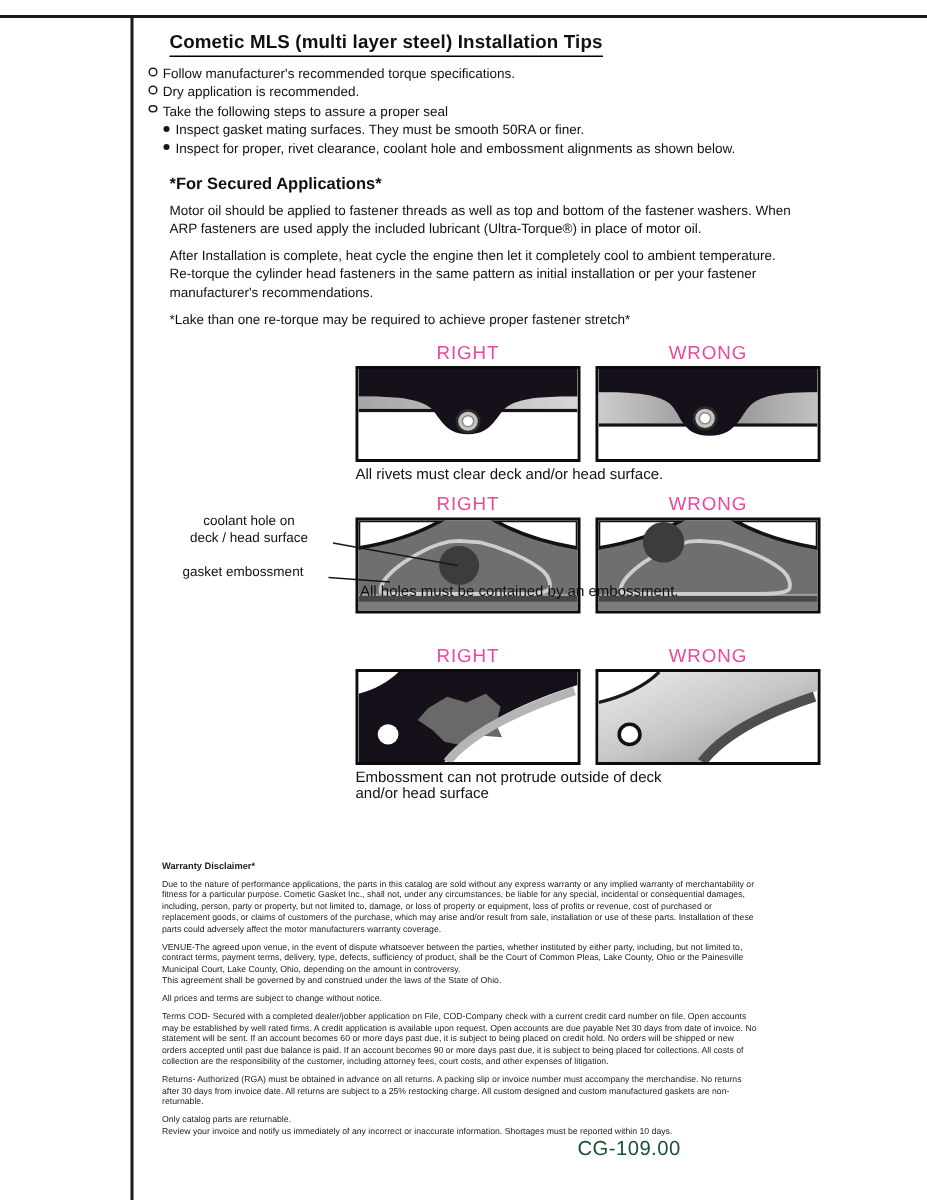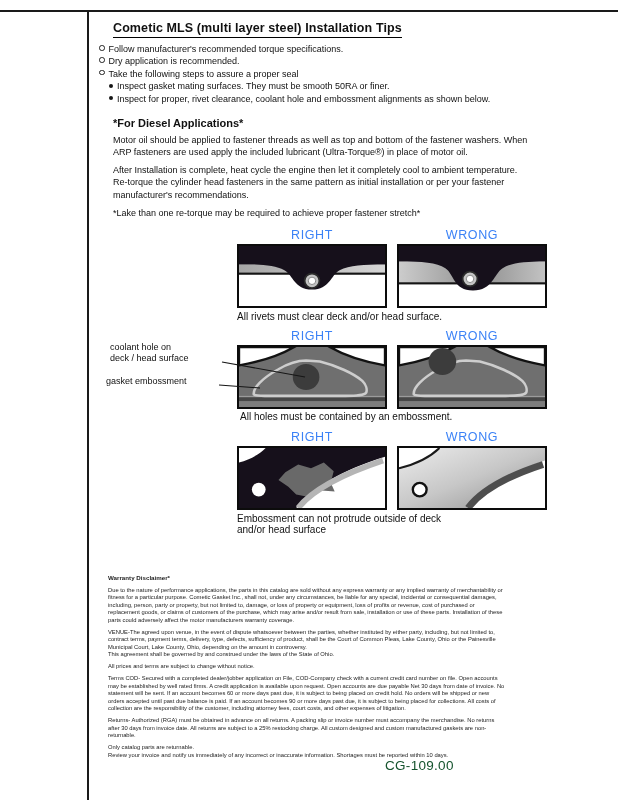--- a/index.html
+++ b/index.html
@@ -19,26 +19,26 @@
   .b-row.sub{margin-left:10px;}
   .mk-o{flex:0 0 auto;width:3.5px;height:3.5px;border:1px solid #222;border-radius:50%;margin-right:4px;position:relative;top:-1.5px;}
   .mk-f{flex:0 0 auto;width:4px;height:4px;background:#161616;border-radius:50%;margin-right:4px;position:relative;top:-1.5px;}
 
   .diesel-head{position:absolute;left:113px;top:117px;margin:0;font-size:11px;font-weight:700;}
   .para{position:absolute;left:113px;width:418px;margin:0;font-size:9px;line-height:12.4px;}
   .p1{top:134px;}
   .p2{top:164px;}
   .note{top:207px;}
 
-  .dg-h{position:absolute;width:150px;text-align:center;font-size:12.5px;letter-spacing:0.6px;color:#3b82f6;}
+  .dg-h{position:absolute;width:150px;text-align:center;font-size:12.5px;letter-spacing:0.6px;color:#ec4899;}
   .panel{position:absolute;width:150px;height:64px;border:2.5px solid #0c0c0c;box-sizing:border-box;background:#fff;}
   .panel svg{display:block;width:100%;height:100%;}
   .caption{position:absolute;font-size:10px;line-height:11.2px;color:#111;}
 
-  .lbl{position:absolute;font-size:9px;line-height:11px;text-align:left;color:#111;}
+  .lbl{position:absolute;font-size:9px;line-height:11px;text-align:center;color:#111;}
   .leader{position:absolute;left:210px;top:340px;width:125px;height:62px;pointer-events:none;z-index:5;}
 
   .disclaimer{position:absolute;left:108px;top:574px;width:398px;font-size:5.8px;line-height:7.5px;color:#1c1c1c;}
   .disclaimer .dh{font-weight:700;margin:0 0 5px 0;font-size:6.2px;}
   .disclaimer p{margin:0 0 4.5px 0;}
   .disclaimer p.tight{margin-bottom:0;}
 
   .page-num{position:absolute;left:385px;top:758px;font-size:13.5px;color:#14532d;letter-spacing:0.3px;}
 </style>
 </head>
@@ -66,21 +66,21 @@
     <div class="b-row sub">
       <span class="mk-f"></span>
       <span>Inspect gasket mating surfaces.  They must be smooth 50RA or finer.</span>
     </div>
     <div class="b-row sub">
       <span class="mk-f"></span>
       <span>Inspect for proper, rivet clearance, coolant hole and embossment alignments as shown below.</span>
     </div>
   </div>
 
-  <h2 class="diesel-head">*For Diesel Applications*</h2>
+  <h2 class="diesel-head">*For Secured Applications*</h2>
   <p class="para p1">Motor oil should be applied to fastener threads as well as top and bottom of the fastener washers. When ARP fasteners are used apply the included lubricant (Ultra-Torque®) in place of motor oil.</p>
   <p class="para p2">After Installation is complete, heat cycle the engine then let it completely cool to ambient temperature. Re-torque the cylinder head fasteners in the same pattern as initial installation or per your fastener manufacturer's recommendations.</p>
   <p class="para note">*Lake than one re-torque may be required to achieve proper fastener stretch*</p>
 
   <div class="dg-h" style="left:237px;top:228px;">RIGHT</div>
   <div class="dg-h" style="left:397px;top:228px;">WRONG</div>
 
   <div class="panel" style="left:237px;top:244px;">
     <svg viewBox="0 0 148 62" preserveAspectRatio="none">
       <defs>
@@ -136,21 +136,21 @@
       <rect width="148" height="62" fill="#6f6f6f"></rect>
       <rect y="50.5" width="148" height="1.5" fill="#9b9b9b"></rect>
       <rect y="52" width="148" height="4" fill="#474747"></rect>
       <rect y="56" width="148" height="6" fill="#7d7d7d"></rect>
       <path d="M15,49 C14,42 24,32 40,23 C50,17 59,14 68,14 L82,15 C98,19 116,27 125,35 C129,39 130,44 129,47 C127,50 120,50.5 108,50.5 L26,50.5 C19,50.5 16,50 15,49 Z" fill="none" stroke="#cdcdcd" stroke-width="2.6"></path>
       <path d="M0,0 L56,0 Q34,13 0,19 Z" fill="#ffffff" stroke="#121212" stroke-width="2.4"></path>
       <path d="M148,0 L92,0 Q114,13 148,19 Z" fill="#ffffff" stroke="#121212" stroke-width="2.4"></path>
       <circle cx="44" cy="15" r="14" fill="#3c3c3c"></circle>
     </svg>
   </div>
-  <div class="caption" style="left:240px;top:411px;">All holes must be contained by an embossment.</div>
+  <div class="caption" style="left:240px;top:389px;">All holes must be contained by an embossment.</div>
 
   <div class="lbl" style="left:110px;top:342px;width:112px;">
     <span>coolant hole on</span><br>
     <span>deck / head surface</span>
   </div>
   <div class="lbl" style="left:106px;top:376px;width:112px;">gasket embossment</div>
 
   <svg class="leader" viewBox="0 0 125 62">
     <line x1="12" y1="22" x2="95" y2="37" stroke="#161616" stroke-width="1.1"></line>
     <line x1="9" y1="45" x2="50" y2="48" stroke="#161616" stroke-width="1.1"></line>

